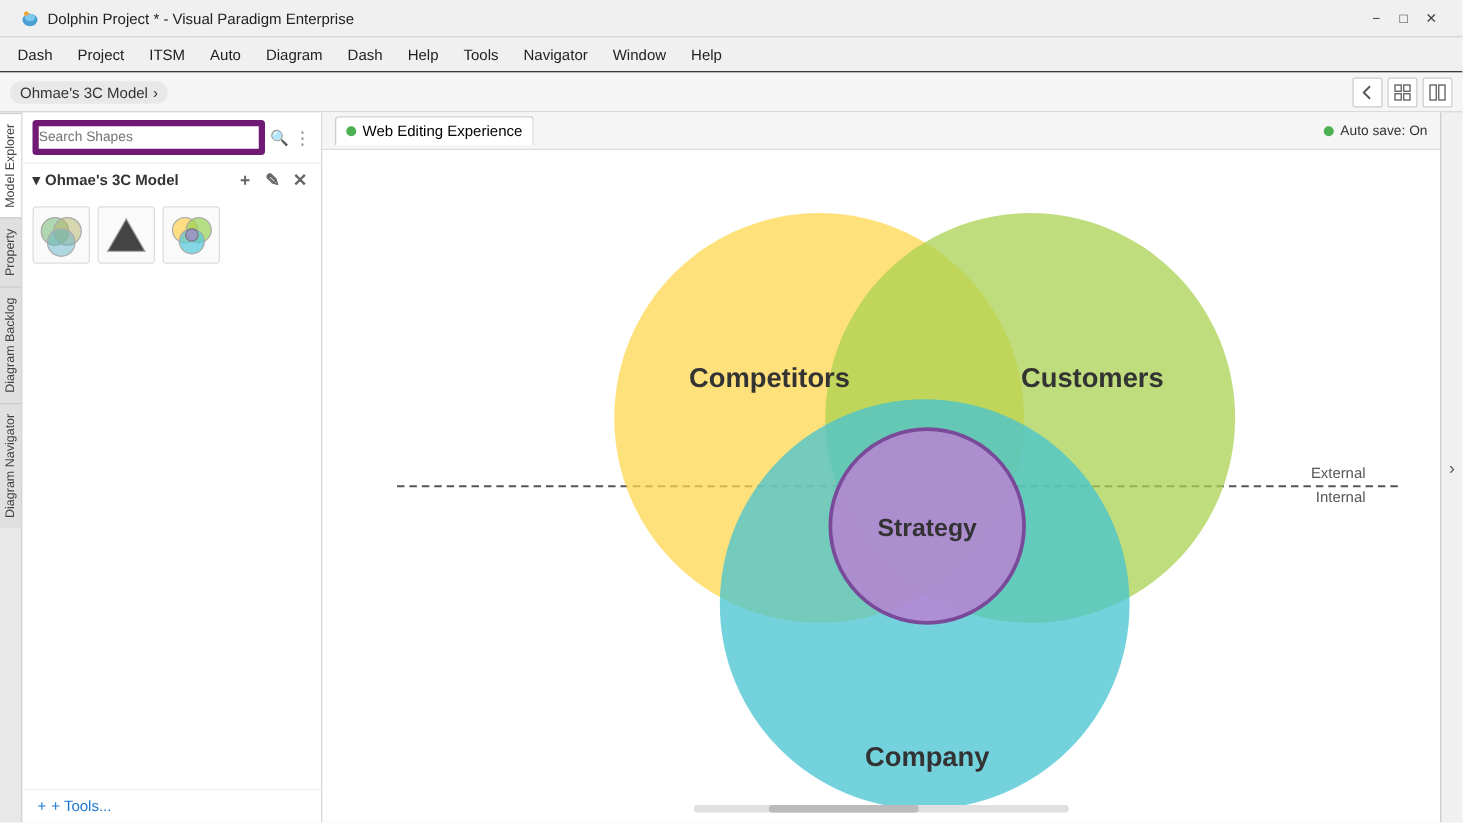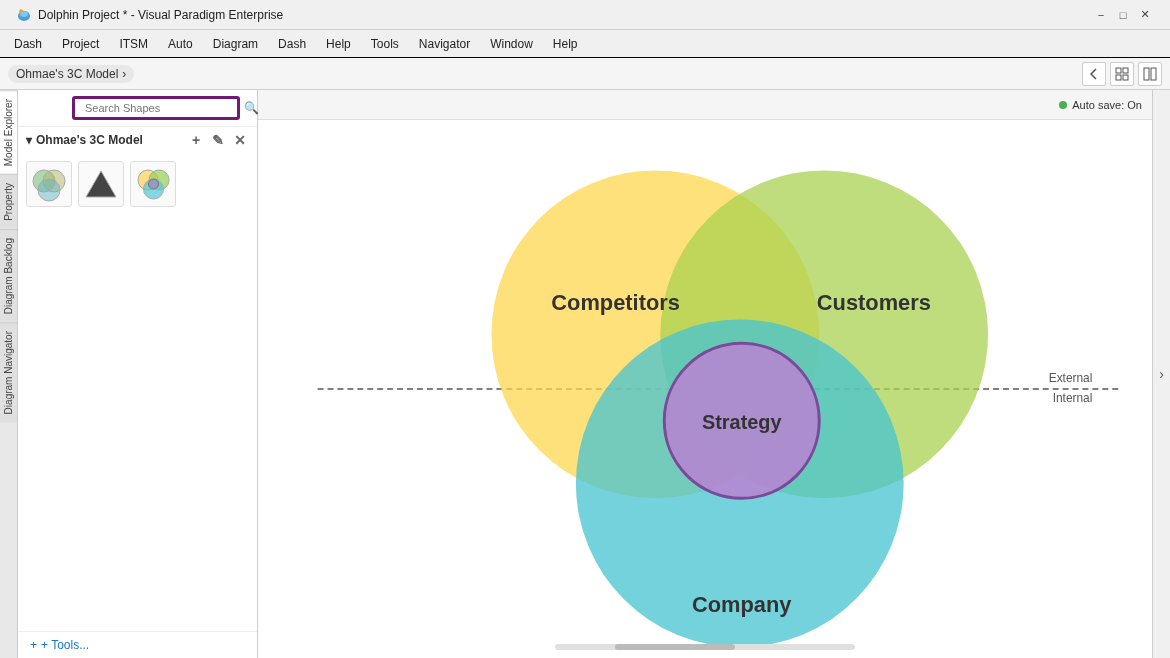--- a/index.html
+++ b/index.html
@@ -125,26 +125,25 @@
     }
     .search-bar {
       display: flex;
       align-items: center;
       padding: 6px 8px;
       border-bottom: 1px solid #eee;
       gap: 4px;
     }
     .search-input {
       flex: 1;
-      border: 3px solid #701a75;
+      border: 5px solid #701a75;
       border-radius: 3px;
-      padding: 3px 10px;
+      padding: 3px 0;
       font-size: 11px;
       outline: none;
-      margin-left: 46px;
     }
     .search-icon { color: #888; font-size: 12px; }
     .search-menu-btn { color: #888; font-size: 14px; cursor: pointer; }
 
     .panel-tree-header {
       display: flex;
       align-items: center;
       padding: 4px 8px;
       font-size: 12px;
       font-weight: bold;
@@ -397,20 +396,24 @@
 
     <div class="add-shapes-btn">
       <span>+</span>
       <span>+ Tools...</span>
     </div>
   </div>
 
   <div class="diagram-area">
 
     <div class="diagram-toolbar">
+      <div class="diagram-tab">
+        <div class="tab-dot"></div>
+        <span>Web Editing Experience</span>
+      </div>
       <div class="autosave-indicator">
         <div class="autosave-dot"></div>
         <span>Auto save: On</span>
       </div>
     </div>
 
     <div class="venn-canvas">
       <svg class="venn-svg" viewBox="0 0 900 530" xmlns="http://www.w3.org/2000/svg">
 
         <line x1="60" y1="265" x2="870" y2="265" stroke="#555" stroke-width="1.5" stroke-dasharray="6,4"></line>

